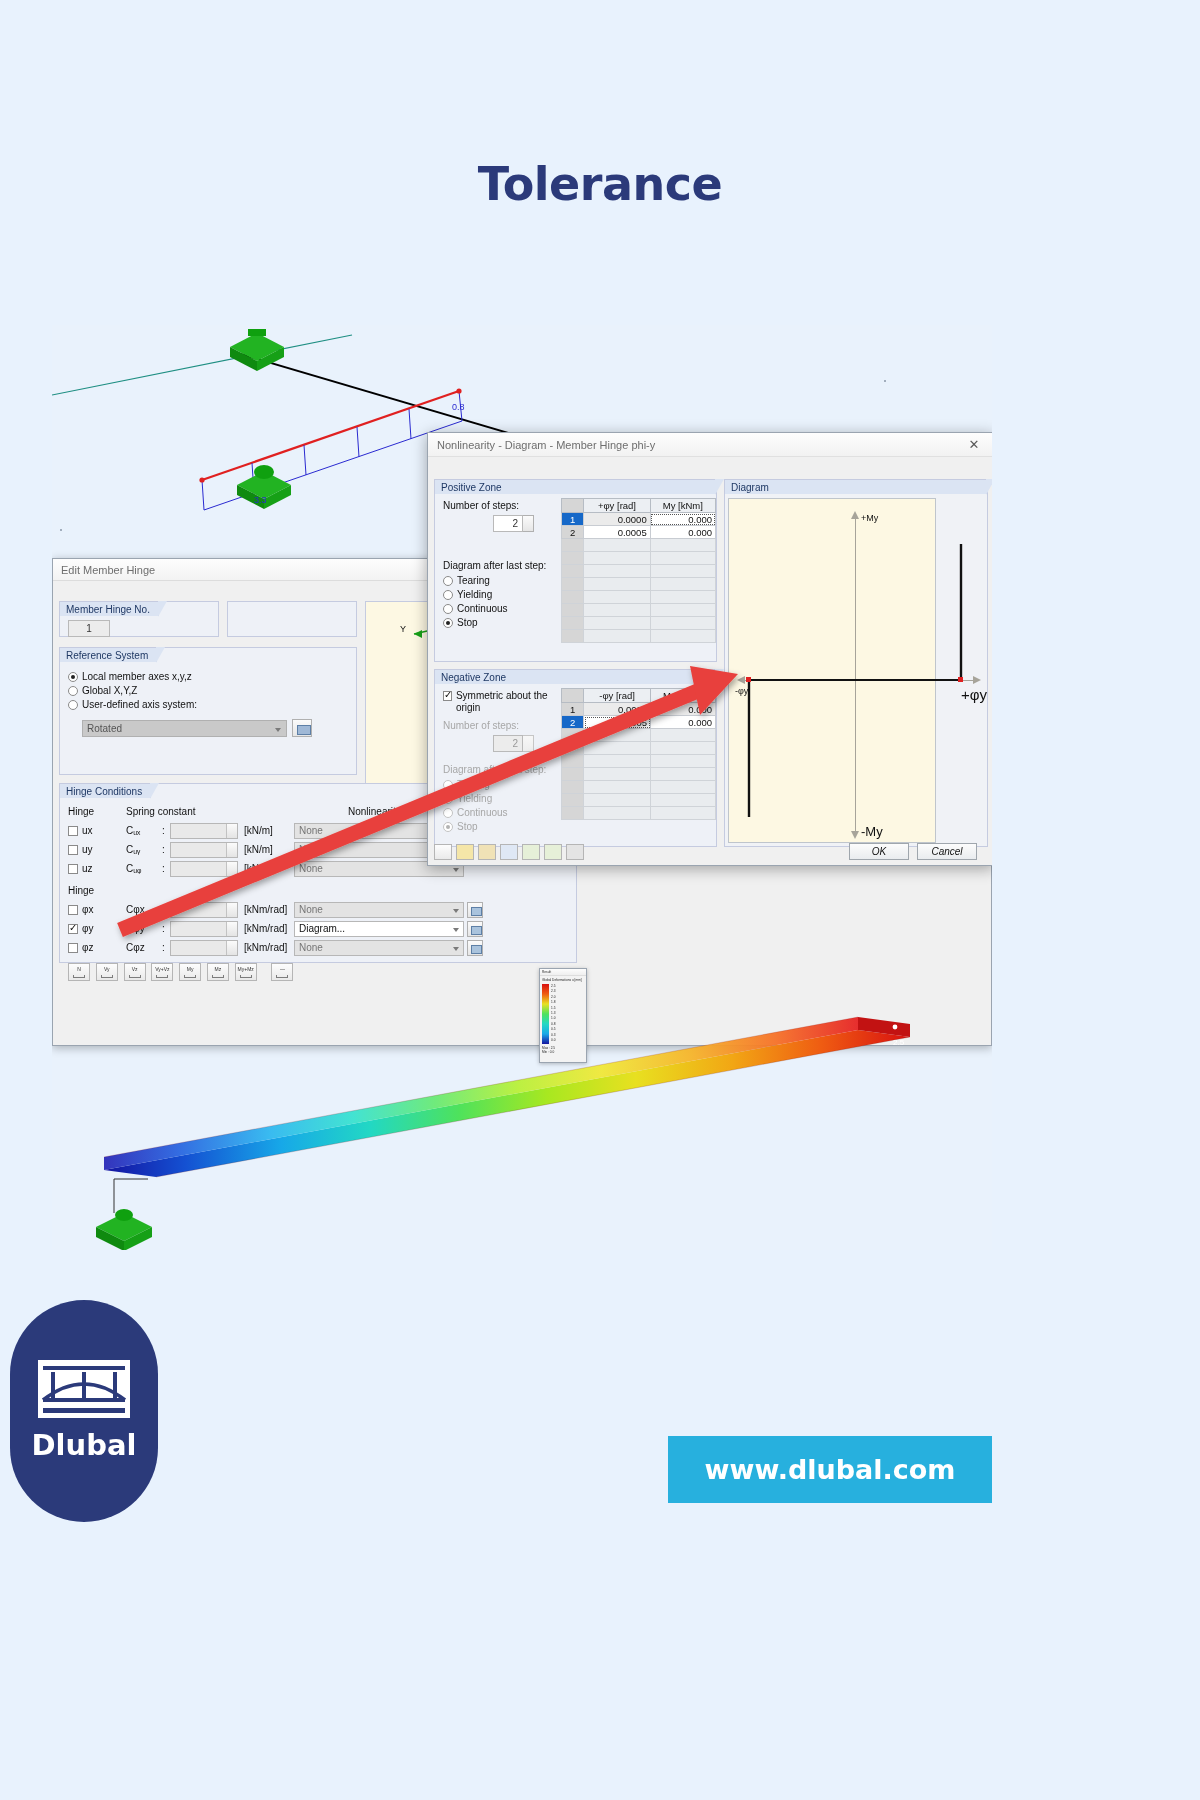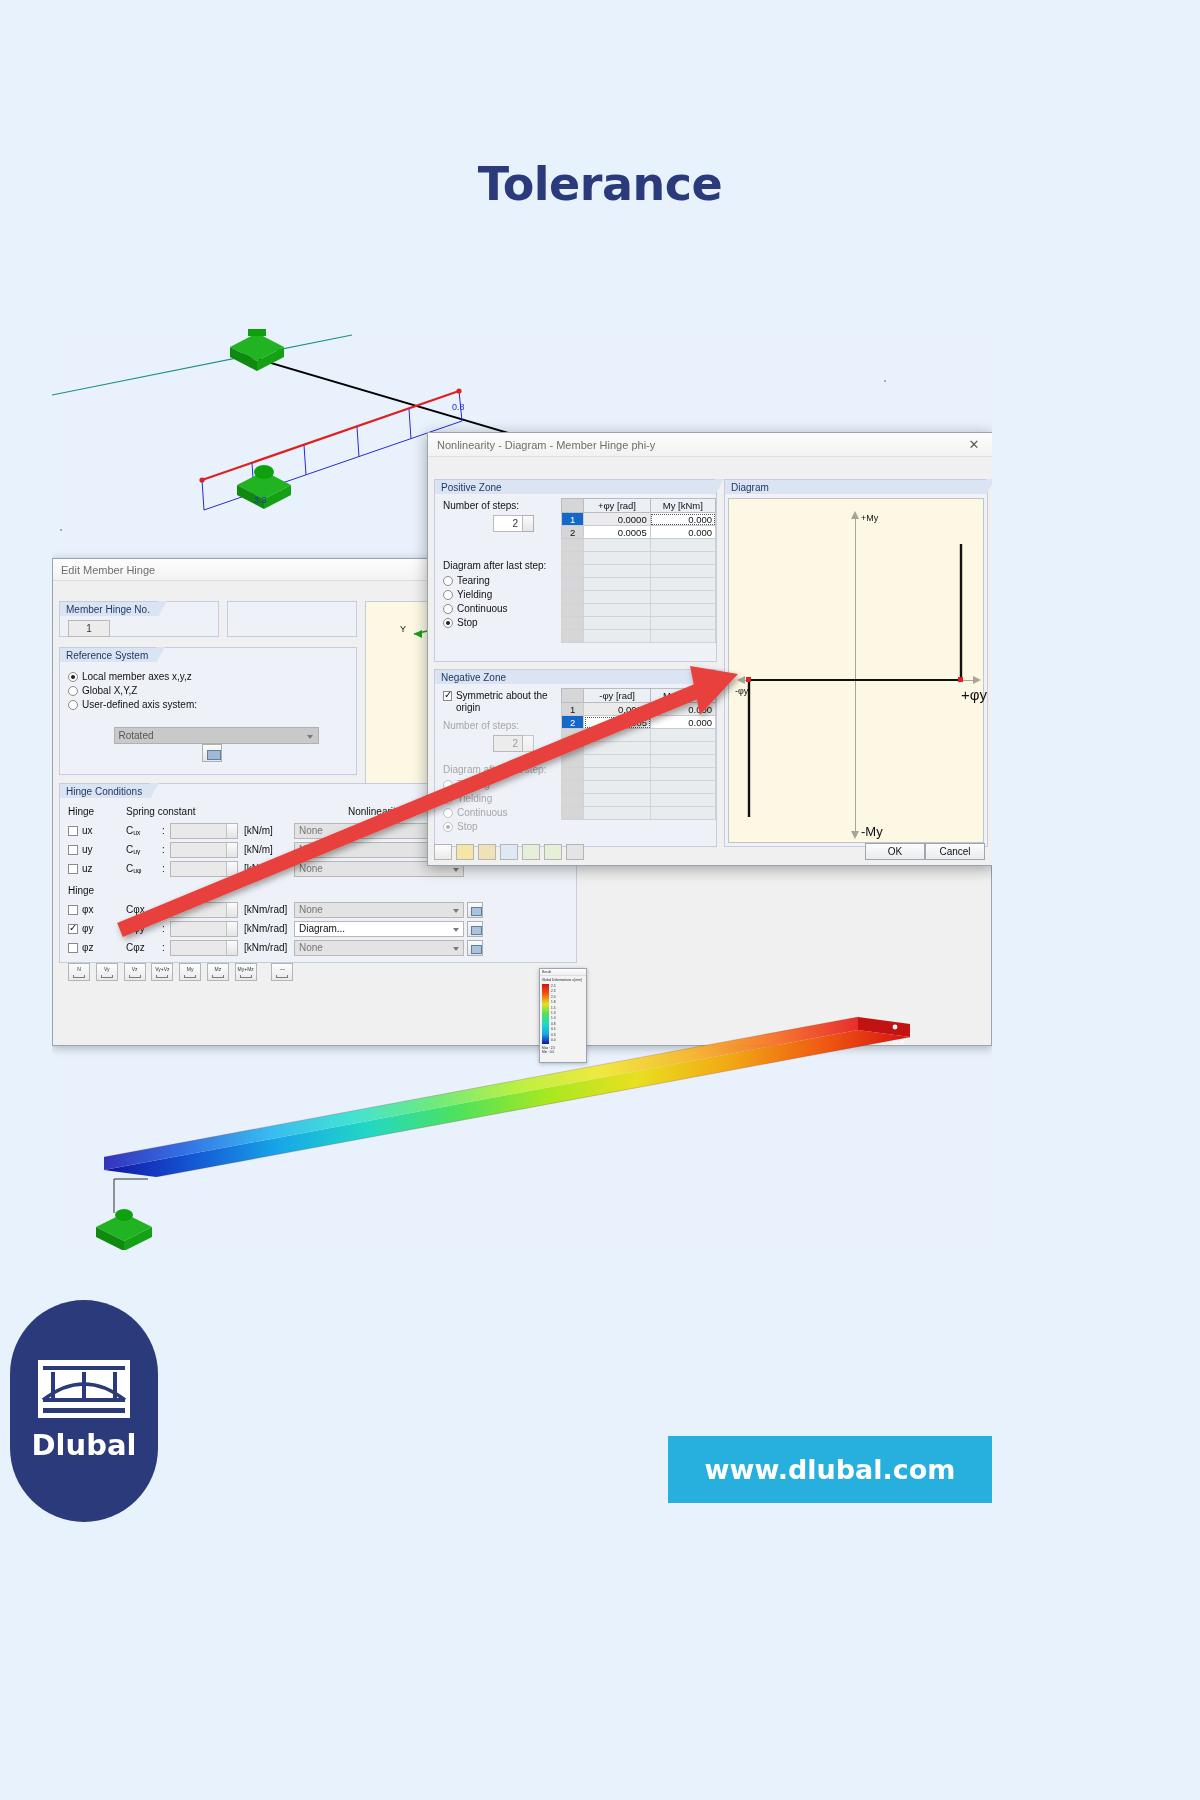--- a/index.html
+++ b/index.html
@@ -293,21 +293,21 @@
             <span>Local member axes x,y,z</span>
           </div>
           <div class="optrow">
             <span class="radio"></span>
             <span>Global X,Y,Z</span>
           </div>
           <div class="optrow">
             <span class="radio"></span>
             <span>User-defined axis system:</span>
           </div>
-          <div style="display:flex; align-items:center; margin-top:17px;flex-direction:column;">
+          <div style="display:flex; align-items:center; margin-top:9px;">
             <div class="combo" style="width:205px; margin-left:14px;">Rotated</div>
             <div class="iconbtn" style="margin-left:5px;"></div>
           </div>
         </div>
       </div>
 
       <div class="grp" style="left:6px; top:202px; width:518px; height:180px;">
         <div class="cap">Hinge Conditions</div>
         <div style="position:absolute; left:8px; top:18px; right:4px;">
           <div class="hc-row hc-head">
@@ -597,21 +597,21 @@
                 <td class="idx" style="background:#d6d6d6;"></td>
                 <td></td>
                 <td></td>
               </tr>
         </tbody>
           </table>
       </div>
 
       <div class="grp" style="left:296px; top:22px; width:264px; height:368px; background:#f0f2f6;">
         <div class="cap" style="width:263px;">Diagram</div>
-        <div class="diagpanel" style="left:3px; top:18px; width:256px; height:345px;">
+        <div class="diagpanel" style="left:3px; top:18px; width:208px; height:345px;">
 
           <div class="ax" style="left:126px; top:16px; width:1px; height:320px;"></div>
           <div class="ax" style="left:10px; top:181px; width:240px; height:1px;"></div>
           <svg style="position:absolute; left:0; top:0;" width="256" height="345">
 
             <polygon points="126,12 122,20 130,20" fill="#a7a49a"></polygon>
             <polygon points="126,340 122,332 130,332" fill="#a7a49a"></polygon>
             <polygon points="8,181 16,177 16,185" fill="#a7a49a"></polygon>
             <polygon points="252,181 244,177 244,185" fill="#a7a49a"></polygon>
 
@@ -633,21 +633,21 @@
 
       <div class="nl-toolbar">
         <span class="tb-ic"></span>
         <span class="tb-ic" style="background:#f5e6a8;"></span>
         <span class="tb-ic" style="background:#f0e2b6;"></span>
         <span class="tb-ic" style="background:#dfe8f5;"></span>
         <span class="tb-ic" style="background:#e6f0d8;"></span>
         <span class="tb-ic" style="background:#e6f0d8;"></span>
         <span class="tb-ic" style="background:#e4e4e4;"></span>
       </div>
-      <div style="position:absolute; right:8px; bottom:5px; display:flex; ">
+      <div style="position:absolute; right:16px; bottom:5px; display:flex; gap:8px;font-style:italic;">
         <div class="btn">OK</div>
         <div class="btn">Cancel</div>
       </div>
     </div>
   </div>
 
   <div class="beamwrap">
     <svg width="940" height="285" viewBox="0 0 940 285">
       <defs>
         <linearGradient id="defgrad" x1="0" y1="0" x2="1" y2="0">

